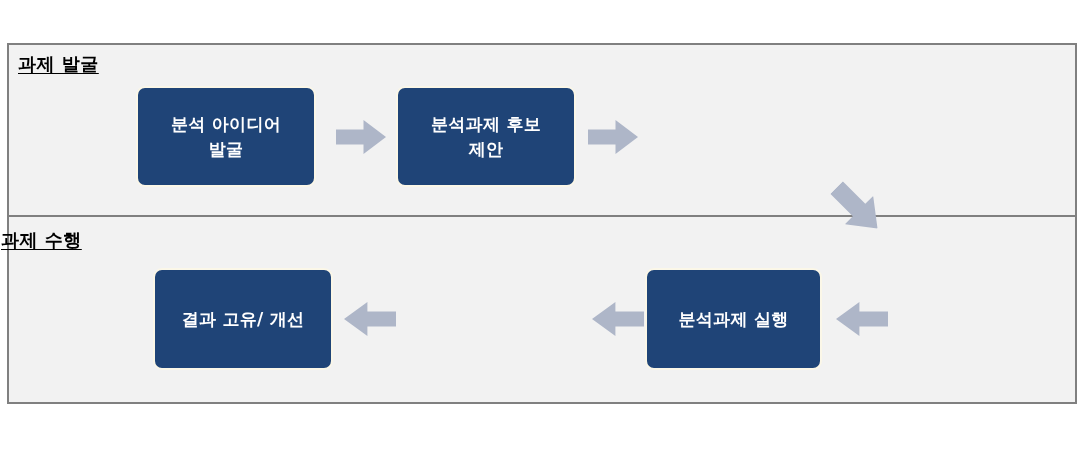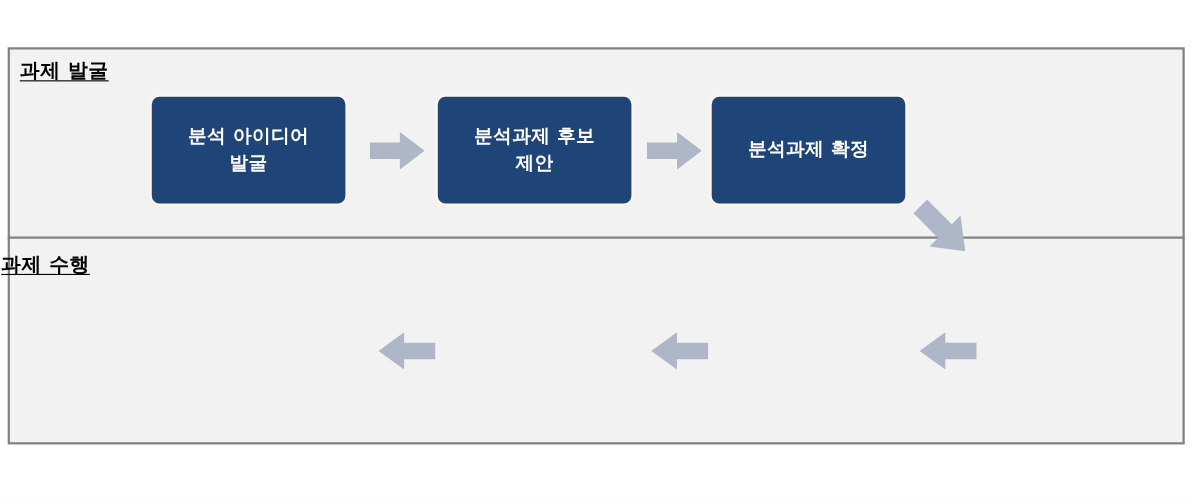--- a/index.html
+++ b/index.html
@@ -137,27 +137,28 @@
   <div class="step s1">분석 아이디어
 발굴</div>
 
   <div class="arrow right a1"></div>
 
   <div class="step s2">분석과제 후보
 제안</div>
 
   <div class="arrow right a2"></div>
 
-  <div class="step s3">분석과제 확정</div>
 
   <div class="arrow right diag"></div>
 
 
   <div class="arrow left a4"></div>
 
+  <div class="step s5">분석과제 실행</div>
 
   <div class="arrow left a5"></div>
 
 
   <div class="arrow left a6"></div>
 
+  <div class="step s7">결과 고유/ 개선</div>
 
 </div>
 
 </body></html>

